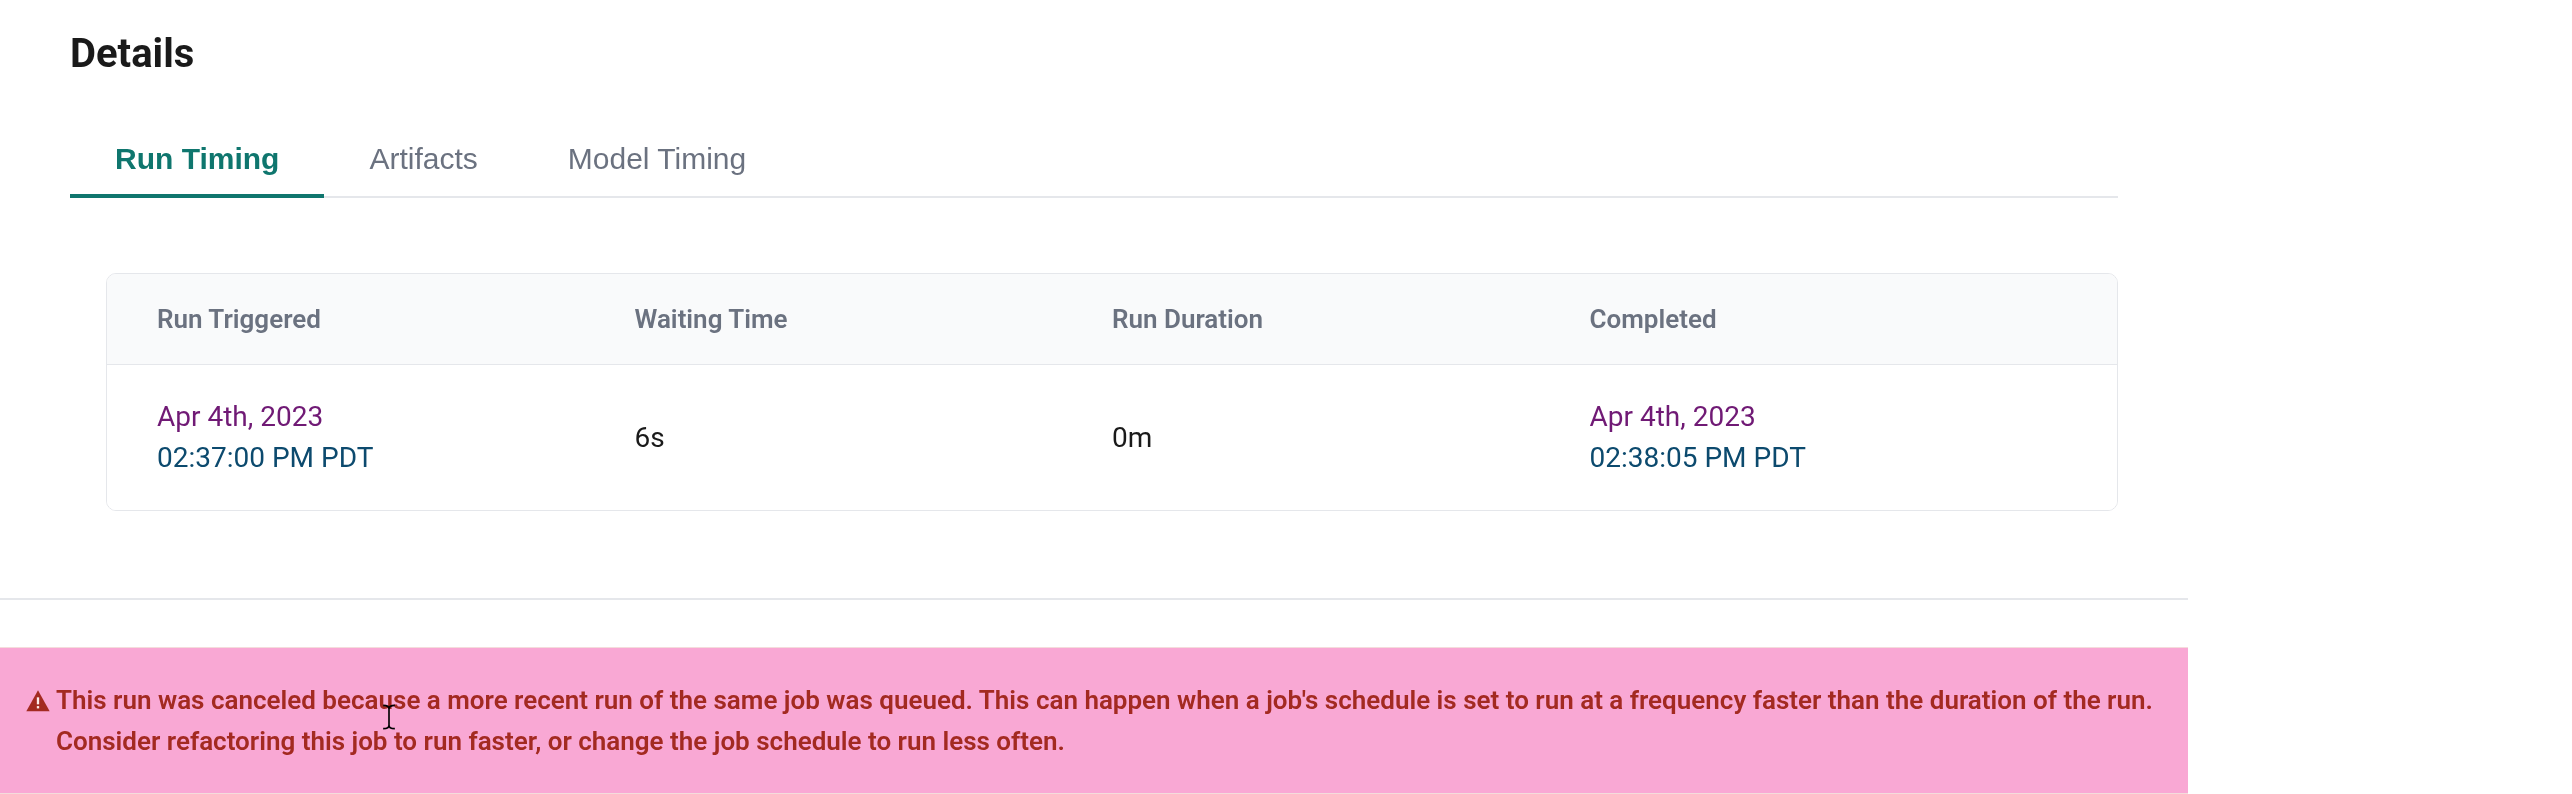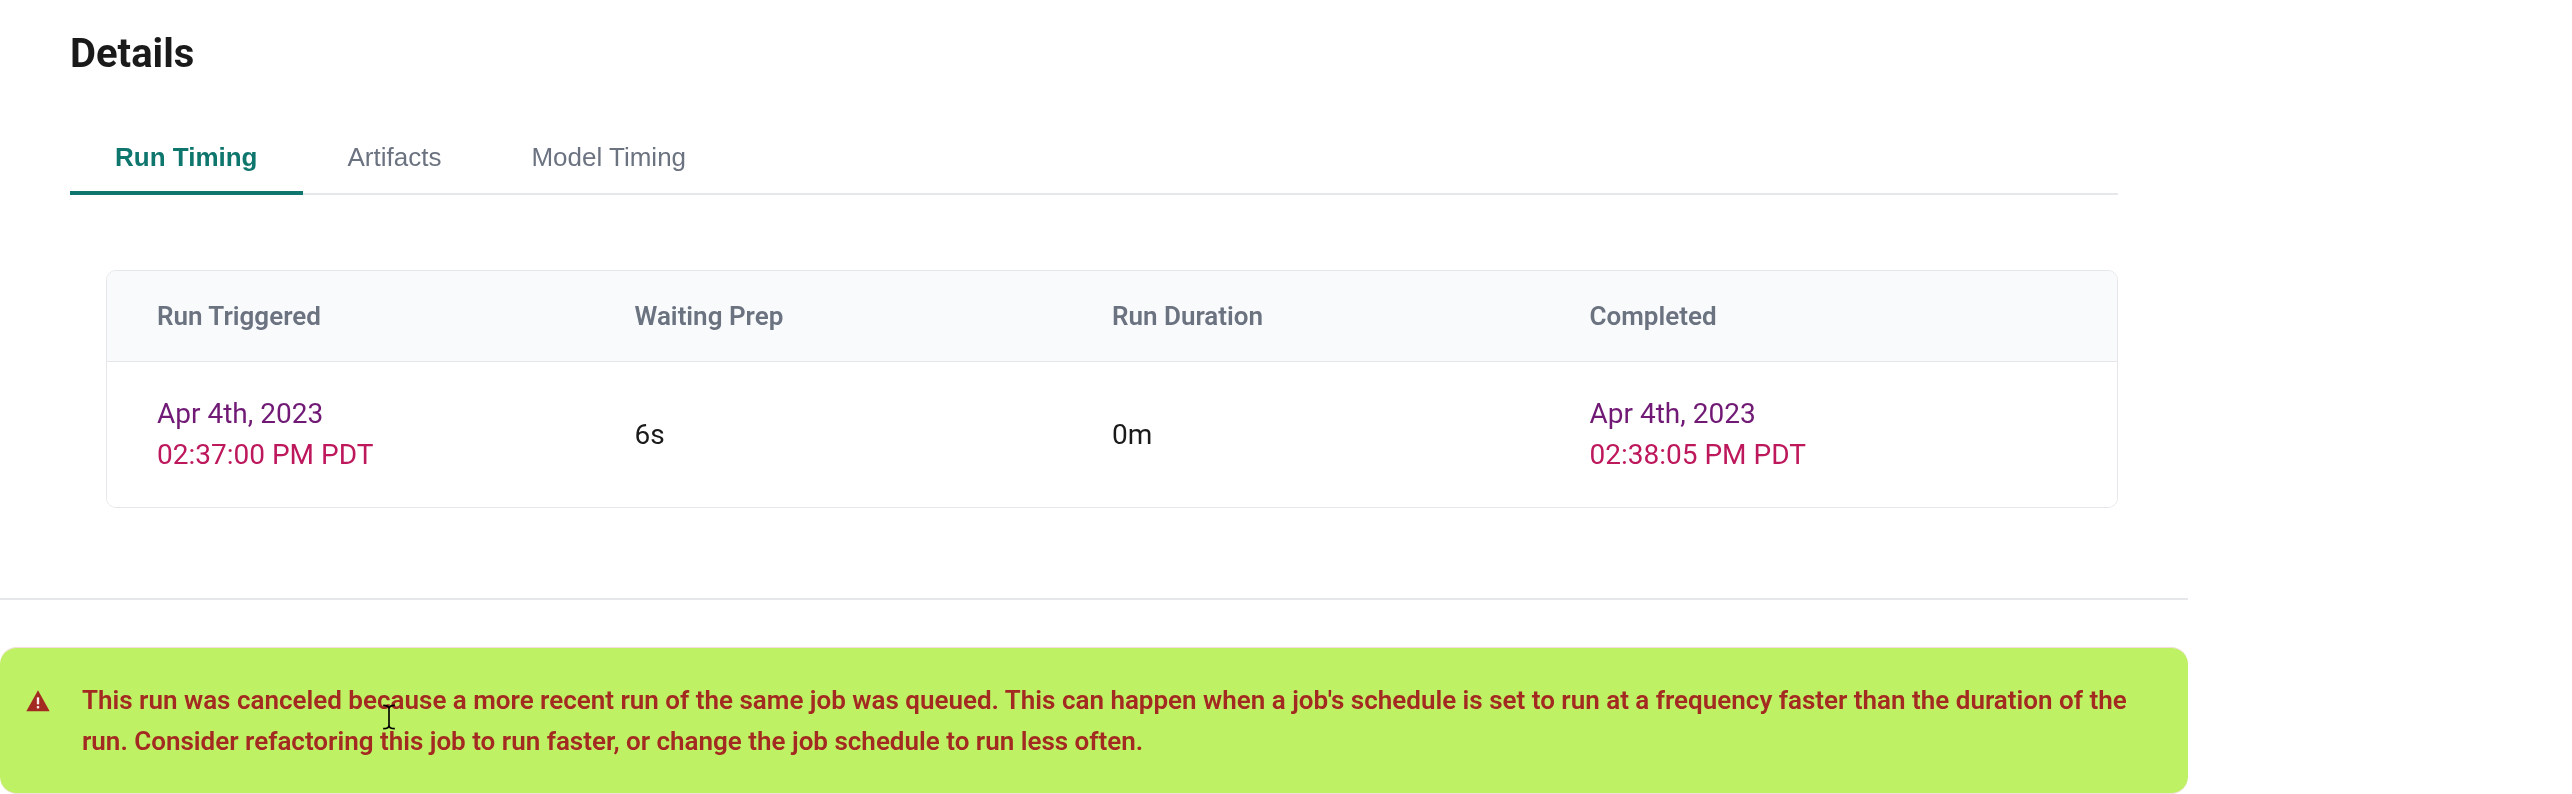--- a/index.html
+++ b/index.html
@@ -26,21 +26,21 @@
       color: #1a1a1a;
       margin-bottom: 45px;
     }
     .tabs {
       display: flex;
       border-bottom: 2px solid #e5e7eb;
       gap: 0;
     }
     .tab {
       padding: 20px 45px;
-      font-size: 26px;
+      font-size: 30px;
       font-weight: 500;
       color: #6b7280;
       cursor: pointer;
       position: relative;
       border: none;
       background: none;
       outline: none;
     }
     .tab.active {
       color: #0f766e;
@@ -81,43 +81,42 @@
       font-weight: 600;
       color: #6b7280;
     }
     .value-main {
       font-size: 28px;
       color: #701a75;
       line-height: 1.45;
     }
     .value-sub {
       font-size: 28px;
-      color: #be185d;
+      color: #0c4a6e;
       line-height: 1.45;
     }
     .value-single {
       font-size: 28px;
       color: #1a1a1a;
       display: flex;
       align-items: center;
       height: 100%;
     }
     .alert-banner {
       position: absolute;
       bottom: 0;
       left: 0;
       right: 0;
-      background: #bef264;
+      background: #f9a8d4;
       padding: 32px 24px;
       display: flex;
       align-items: flex-start;
-      gap: 30px;
+      gap: 4px;
       border-top: 1.5px solid #f4dcdc;
       border-bottom: 1.5px solid #f4dcdc;
-      border-radius: 17px;
     }
     .alert-icon {
       flex-shrink: 0;
       width: 28px;
       height: 28px;
       margin-top: 8px;
     }
     .alert-text {
       font-size: 26px;
       font-weight: 600;
@@ -153,21 +152,21 @@
       <button class="tab">Artifacts</button>
       <button class="tab">Model Timing</button>
     </div>
 
     <div class="card">
       <div class="card-header">
         <div class="col">
             <div class="header-label">Run Triggered</div>
           </div>
         <div class="col">
-            <div class="header-label">Waiting Prep</div>
+            <div class="header-label">Waiting Time</div>
           </div>
         <div class="col">
             <div class="header-label">Run Duration</div>
           </div>
         <div class="col">
             <div class="header-label">Completed</div>
           </div>
       </div>
       <div class="card-body">
         <div class="col">

